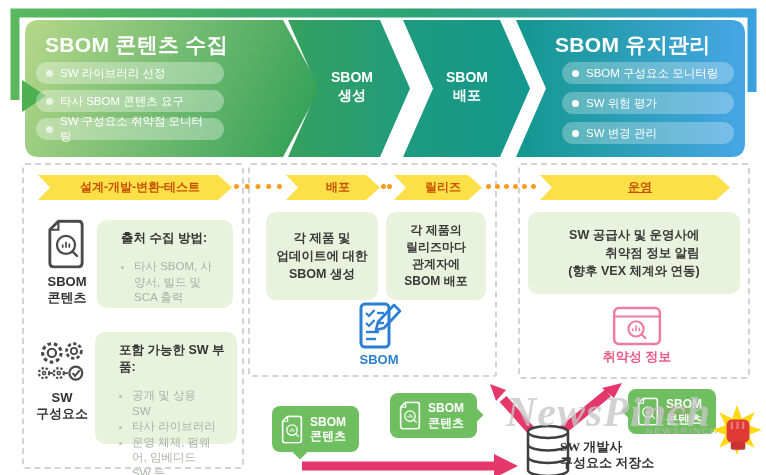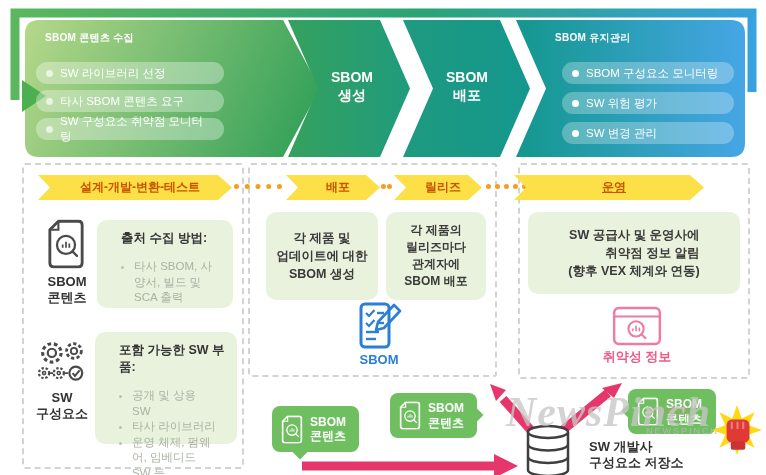--- a/index.html
+++ b/index.html
@@ -3,21 +3,21 @@
 <meta charset="utf-8">
 <style>
   html,body{margin:0;padding:0;background:#fff;}
   #stage{position:relative;width:766px;height:475px;background:#fff;overflow:hidden;
          font-family:"Liberation Sans",sans-serif;}
   .abs{position:absolute;}
   svg{display:block;}
 
   
   #banner-svg{left:0;top:0;}
-  .stage-title{position:absolute;color:#fff;font-weight:bold;font-size:10px;letter-spacing:.3px;}
+  .stage-title{position:absolute;color:#fff;font-weight:bold;font-size:21px;letter-spacing:.3px;}
   .chev-label{position:absolute;color:#fff;font-weight:bold;font-size:14px;line-height:18px;
               text-align:center;white-space:pre-line;width:80px;}
   .pill{position:absolute;display:flex;align-items:center;gap:7px;height:22px;
         border-radius:12px;background:rgba(255,255,255,.34);color:#fff;
         font-size:11.5px;padding:0 10px;width:168px;}
   .pill .dot{width:7px;height:7px;border-radius:50%;background:rgba(255,255,255,.65);flex:0 0 auto;}
   .pill.blue{background:rgba(255,255,255,.28);width:152px;}
   .pill.blue .dot{background:#fff;}
 
   
@@ -189,21 +189,21 @@
   <div class="dashed" style="left:22px;top:163px;width:218px;height:302px;"></div>
   <div class="dashed" style="left:248px;top:163px;width:245px;height:210px;"></div>
   <div class="dashed" style="left:518px;top:163px;width:228px;height:212px;"></div>
 
   <div class="phase-arrow" style="left:38px;width:194px;">설계-개발-변환-테스트</div>
   <div class="dots" style="left:234px;width:48px;"></div>
   <div class="phase-arrow" style="left:286px;width:94px;">배포</div>
   <div class="dots" style="left:381px;width:11px;"></div>
   <div class="phase-arrow" style="left:394px;width:88px;">릴리즈</div>
   <div class="dots" style="left:486px;width:50px;"></div>
-  <div class="phase-arrow" style="left:514px;width:190px;text-decoration:underline;">운영</div>
+  <div class="phase-arrow" style="left:540px;width:190px;text-decoration:underline;">운영</div>
 
   <svg class="abs" style="left:47px;top:219px;color:#4a4a4a;" width="38" height="50" viewBox="0 0 40 52">
       <use href="#sym-doc"></use>
     </svg>
   <div class="icon-label" style="left:28px;top:274px;width:78px;">SBOM
 콘텐츠</div>
 
   <div class="gbox pad" style="left:97px;top:220px;width:136px;height:88px;">
     <div class="gtitle">출처 수집 방법:</div>
     <ul>
@@ -282,21 +282,21 @@
     <svg width="22" height="29" viewBox="0 0 40 52" style="color:#fff;flex:0 0 auto;">
         <use href="#sym-doc"></use>
       </svg>
     <span class="txt">SBOM
 콘텐츠</span>
   </div>
 
   <svg class="abs" style="left:524px;top:424px;" width="48" height="54" viewBox="0 0 46 54">
       <use href="#sym-db"></use>
     </svg>
-  <div class="repo-label" style="left:589px;top:439px;">
+  <div class="repo-label" style="left:560px;top:439px;font-family:Liberation Serif, serif;">
     <div>SW 개발사</div>
     <div>구성요소 저장소</div>
   </div>
 
   <div class="wm-kr" style="left:601px;top:403px;">뉴스핀치</div>
   <div class="wm-big" style="left:506px;top:388px;">NewsPinch</div>
   <div class="wm-caps" style="left:646px;top:426px;">NEWSPINCH</div>
 
   <svg class="abs" style="left:710px;top:398px;" width="54" height="64" viewBox="0 0 52 60">
     <polygon fill="#ffd913" points="26,6 30.6,18.9 43,13 37.1,25.4 50,30 37.1,34.6 43,47 30.6,41.1 26,54 21.4,41.1 9,47 14.9,34.6 2,30 14.9,25.4 9,13 21.4,18.9"></polygon>

